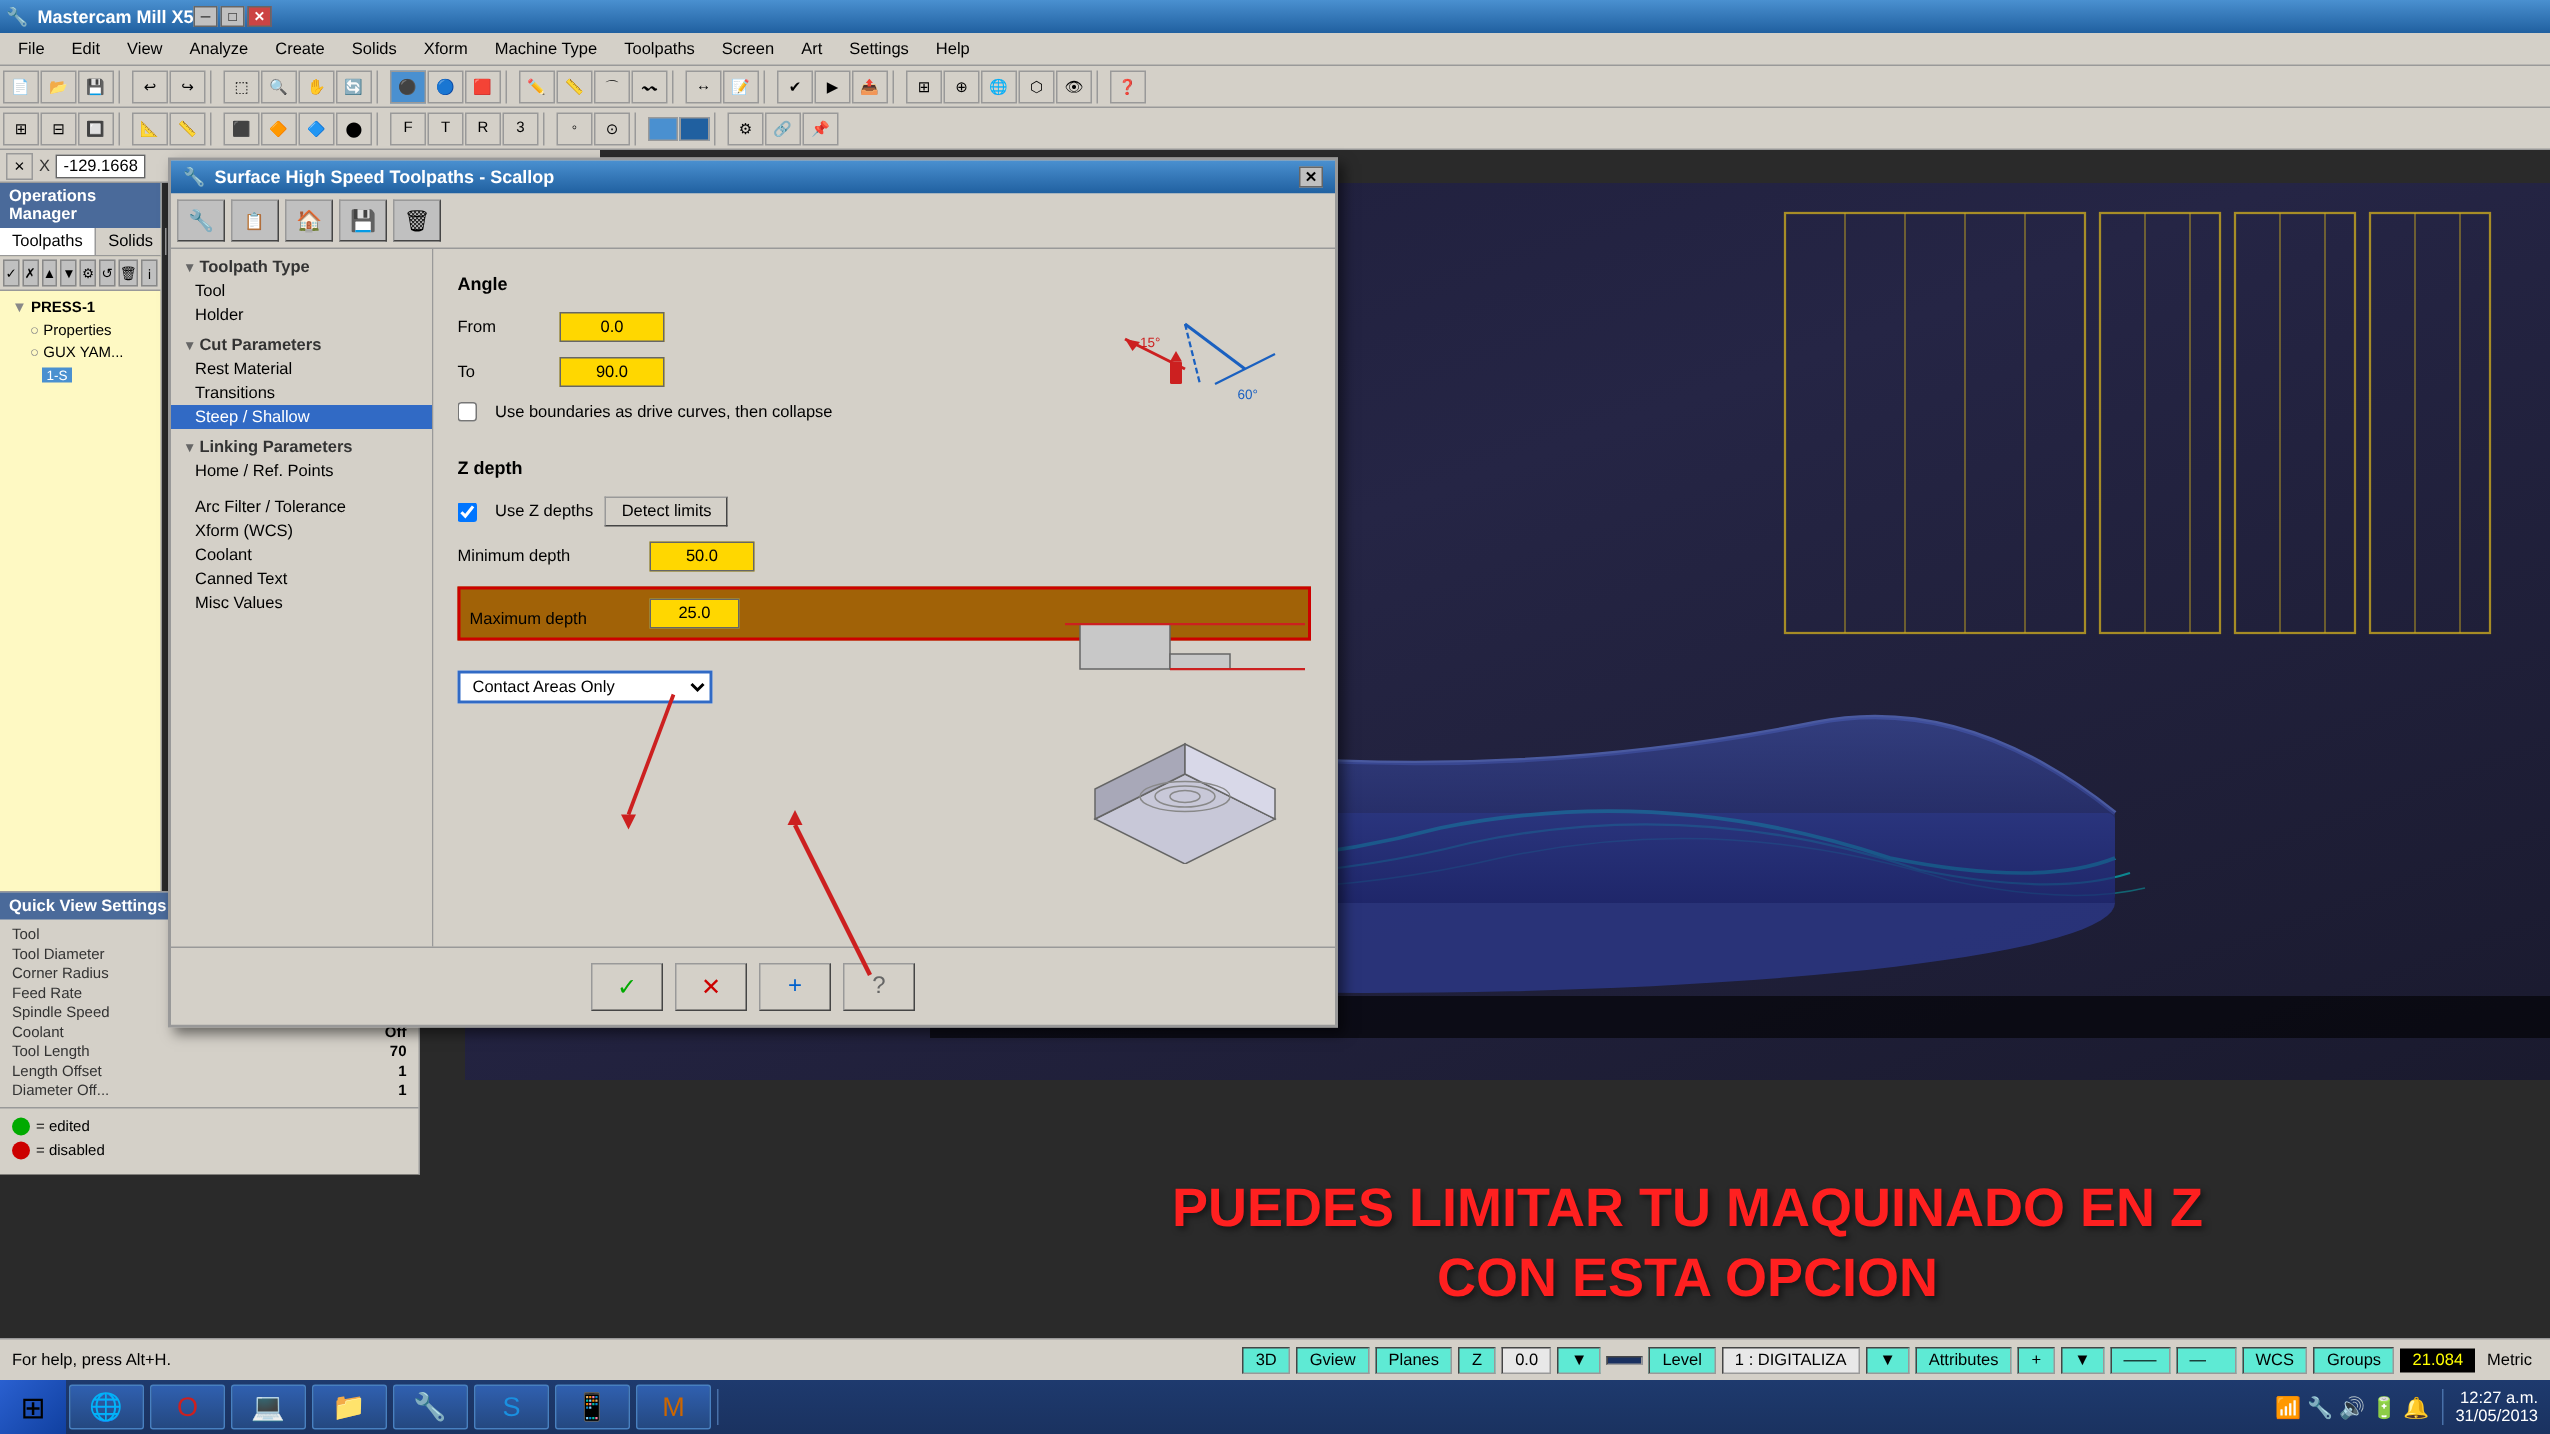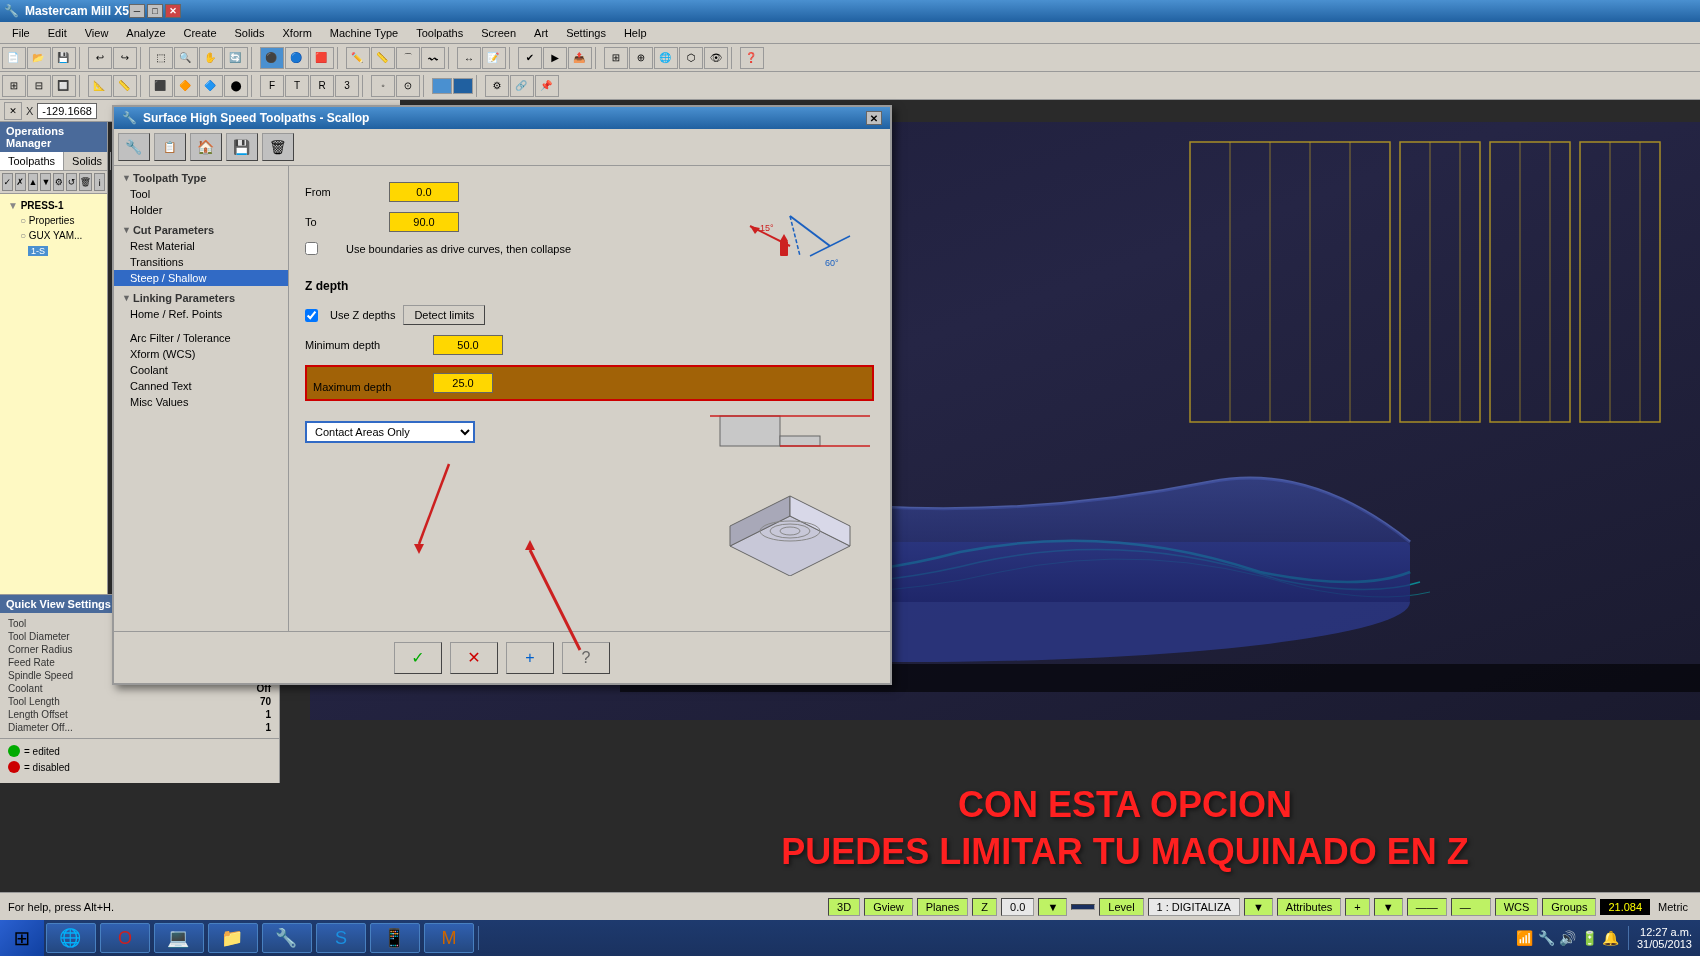--- a/index.html
+++ b/index.html
@@ -138,21 +138,21 @@
     }
     .nav-tree-icon { font-size: 9px; color: #666; }
 
     
     #dialog-content {
       flex: 1; padding: 16px; background: #d4d0c8; overflow-y: auto; position: relative;
     }
 
     
     .section-label { font-size: 12px; font-weight: bold; margin-bottom: 12px; color: #000; }
-    .form-row { display: flex; align-items: center; margin-bottom: 10px; gap: 24px; }
+    .form-row { display: flex; align-items: center; margin-bottom: 10px; gap: 8px; }
     .form-label { width: 60px; font-size: 11px; color: #000; }
     .form-input {
       width: 70px; height: 20px; background: #ffd700; border: 1px solid #666;
       padding: 2px 4px; font-size: 11px; text-align: center;
     }
     .form-checkbox { margin-right: 4px; }
     .form-check-label { font-size: 11px; color: #000; }
 
     
     .zdepth-section { margin-top: 24px; }
@@ -239,21 +239,21 @@
     .qv-label { color: #333; width: 100px; }
     .qv-value { color: #000; font-weight: bold; }
 
     
     #statusbar {
       position: absolute; bottom: 0; left: 0; width: 1700px; height: 28px;
       background: #d4d0c8; border-top: 1px solid #999;
       display: flex; align-items: center; padding: 0 8px; gap: 4px; font-size: 11px;
     }
     .status-segment {
-      padding: 2px 8px; border: 1px inset #999; background: #bef264; font-size: 11px;
+      padding: 2px 8px; border: 1px inset #999; background: #5eead4; font-size: 11px;
       white-space: nowrap;
     }
     .status-segment.active { background: #e8e8e8; }
 
     
     #viewport-infobar {
       position: absolute; bottom: 28px; left: 310px; width: 1390px; height: 28px;
       background: rgba(0,0,0,0.6); color: #ccc; font-size: 11px;
       display: flex; align-items: center; padding: 0 12px; gap: 16px;
     }
@@ -582,20 +582,21 @@
       <div style="height:8px;"></div>
       <div class="nav-item">Arc Filter / Tolerance</div>
       <div class="nav-item">Xform (WCS)</div>
       <div class="nav-item">Coolant</div>
       <div class="nav-item">Canned Text</div>
       <div class="nav-item">Misc Values</div>
     </div>
 
     <div id="dialog-content">
 
+      <div class="section-label">Angle</div>
 
       <div class="form-row">
         <span class="form-label">From</span>
         <input type="text" class="form-input" value="0.0" style="background: rgb(255, 215, 0);">
       </div>
 
       <div class="form-row">
         <span class="form-label">To</span>
         <input type="text" class="form-input" value="90.0" style="background: rgb(255, 215, 0);">
       </div>
@@ -687,22 +688,22 @@
 
   <div id="dialog-footer">
     <button class="footer-btn ok" title="OK">✓</button>
     <button class="footer-btn cancel" title="Cancel">✕</button>
     <button class="footer-btn add" title="Add">+</button>
     <button class="footer-btn help" title="Help">?</button>
   </div>
 </div>
 
 <div id="spanish-text">
+  <div>PUEDES LIMITAR TU MAQUINADO EN Z</div>
   <div>CON ESTA OPCION</div>
-  <div>PUEDES LIMITAR TU MAQUINADO EN Z</div>
 </div>
 
 <div style="position:absolute;top:540px;left:520px;pointer-events:none;z-index:200;">
   <svg width="100" height="120">
     <line x1="60" y1="110" x2="10" y2="10" stroke="#cc2020" stroke-width="3"></line>
     <polygon points="5,10 15,10 10,0" fill="#cc2020"></polygon>
   </svg>
 </div>
 
 <div id="statusbar" style="bottom:36px;z-index:50;">

